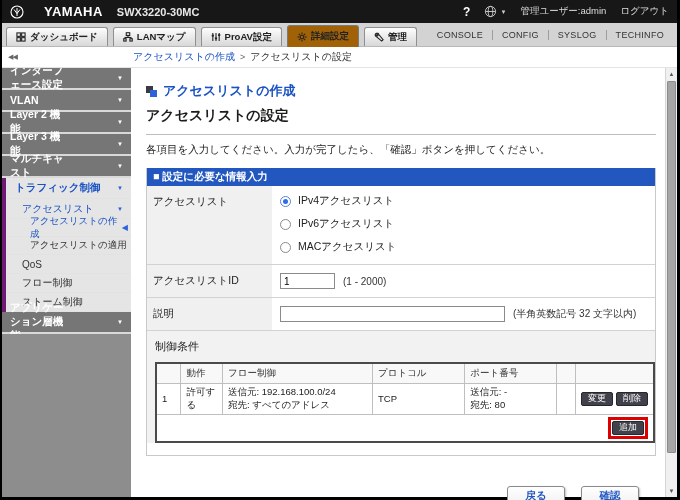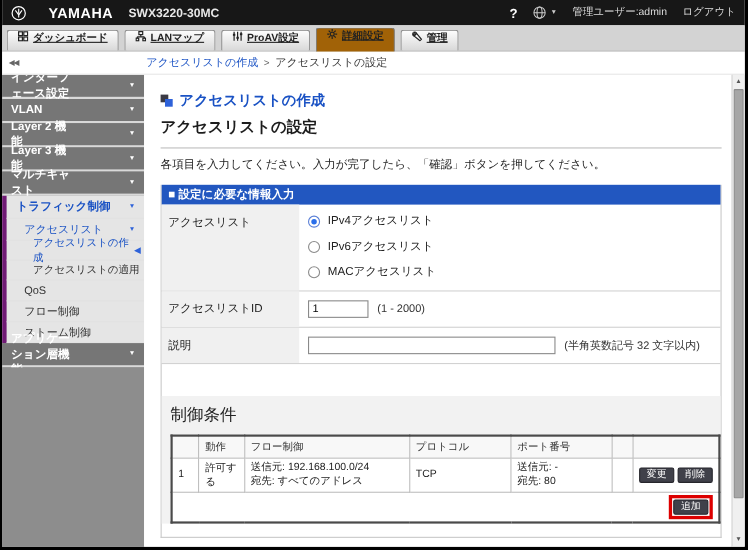--- a/index.html
+++ b/index.html
@@ -15,22 +15,22 @@
   .topbar-right { margin-left:auto; display:flex; align-items:center; gap:14px; }
   .help-btn { color:#fff; font-size:12px; font-weight:bold; cursor:default; }
   .globe-btn { display:flex; align-items:center; gap:3px; color:#ccc; }
   .globe-caret { color:#ccc; font-size:6px; }
   .user-label { color:#ddd; font-size:9.5px; }
   .logout { color:#ddd; font-size:9.5px; }
 
   
   .tabbar { height:24px; background:#d3d3d3; display:flex; align-items:flex-end; padding:0 4px; flex:0 0 auto; border-bottom:1px solid #b9b9b9; position:relative; }
   .tabs { display:flex; gap:5px; align-items:flex-end; }
-  .tab { height:19px; display:flex; align-items:flex-start; gap:4px; padding:0 9px; font-size:9.5px; font-weight:bold; color:#222;
-         background:linear-gradient(#fdfdfd,#d8d8d8); border:1px solid #8f8f8f; border-bottom:none; border-radius:3px 3px 0 0; margin-bottom:0;text-decoration:underline; }
+  .tab { height:19px; display:flex; align-items:center; gap:4px; padding:0 9px; font-size:9.5px; font-weight:bold; color:#222;
+         background:linear-gradient(#fdfdfd,#d8d8d8); border:1px solid #8f8f8f; border-bottom:none; border-radius:3px 3px 0 0; margin-bottom:0; }
   .tab.active { background:#a16207; height:22px; margin-bottom:-1px; border-color:#7a7a7a; }
   .tab svg { width:10px; height:10px; }
   .utility { margin-left:auto; display:flex; align-items:center; height:100%; }
   .utility a { font-size:9px; color:#333; padding:0 9px; border-left:1px solid #9e9e9e; text-decoration:none; letter-spacing:.3px; }
   .utility a:first-child { border-left:none; }
 
   
   .crumbrow { height:21px; background:#fff; display:flex; align-items:center; flex:0 0 auto; border-bottom:1px solid #e3e3e3; position:relative; }
   .collapse-btn { color:#666; font-size:7px; padding:0 6px; letter-spacing:-1px; }
   .breadcrumb { position:absolute; left:131px; font-size:10px; color:#444; display:flex; gap:5px; align-items:center; }
@@ -79,21 +79,21 @@
   .radio.checked { border-color:#5a7fd6; }
   .radio.checked::after { content:""; position:absolute; left:2px; top:2px; width:5px; height:5px; border-radius:50%; background:#2a6eea; }
   .radio-label { font-size:10.5px; color:#222; }
   .inline { display:flex; align-items:center; gap:8px; }
   input.txt { height:16px; border:1px solid #8a8a8a; font-size:10px; padding:0 3px; font-family:inherit; background:#fff; }
   .txt.id { width:55px; }
   .txt.desc { width:225px; }
   .hint { font-size:10px; color:#333; }
 
   .cond-area { background:#f2f2f2; }
-  .cond-label { font-size:15px; color:#222; padding:8px 0 6px 8px;margin-top:29px; }
+  .cond-label { font-size:11px; color:#222; padding:8px 0 6px 8px; }
   table.rules { border-collapse:collapse; margin:2px 0 12px 8px; background:#fff; border:2px solid #4a4a4a; table-layout:fixed; }
   table.rules th, table.rules td { border:1px solid #bfbfbf; font-size:9.5px; color:#222; padding:2px 5px; text-align:left; vertical-align:middle; }
   table.rules th { background:#f8f8f8; height:20px; font-weight:normal; color:#333; }
   td.num { text-align:center; }
   .two-line { line-height:1.35; }
   .btn-stack { display:flex; flex-direction:row; gap:3px; align-items:center; padding:2px 0; }
   .dark-btn { background:#40414a; color:#fff; font-size:9px; border:1px solid #26262c; border-radius:2px; width:32px; height:14px; display:flex; align-items:center; justify-content:center; font-family:inherit; }
   td.addrow { padding:3px 4px; }
   .add-wrap { display:flex; justify-content:flex-end; }
   .red-box { border:3px solid #dd0000; padding:1px; display:inline-flex; }
@@ -190,20 +190,26 @@
             <line class="ln" x1="3.4" y1="7.6" x2="2" y2="9"></line>
           </svg>
         <span>詳細設定</span>
       </div>
       <div class="tab">
         <svg viewBox="0 0 11 11">
             <path class="ln" d="M2.5 1.5 L4.5 3.5 L3.5 4.5 L1.5 2.5 C1 3.8 1.5 5 2.8 5.3 L8.5 10 L10 8.5 L5.3 2.8 C5 1.5 3.8 1 2.5 1.5 Z"></path>
           </svg>
         <span>管理</span>
       </div>
+    </div>
+    <div class="utility">
+      <a href="#">CONSOLE</a>
+      <a href="#">CONFIG</a>
+      <a href="#">SYSLOG</a>
+      <a href="#">TECHINFO</a>
     </div>
   </div>
 
   <div class="crumbrow">
     <span class="collapse-btn">◀◀</span>
     <div class="breadcrumb">
       <span class="link">アクセスリストの作成</span>
       <span class="sep">&gt;</span>
       <span class="current">アクセスリストの設定</span>
     </div>

